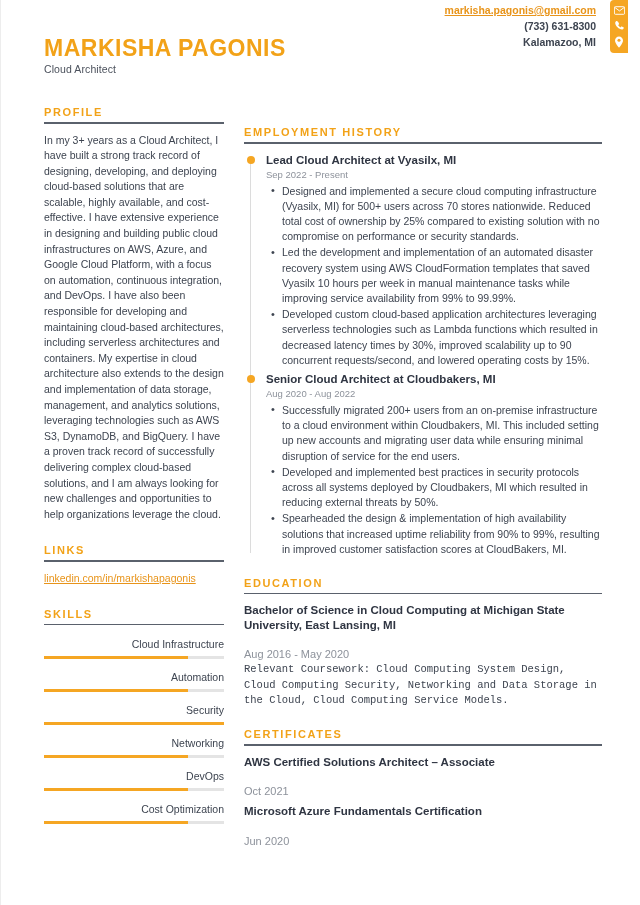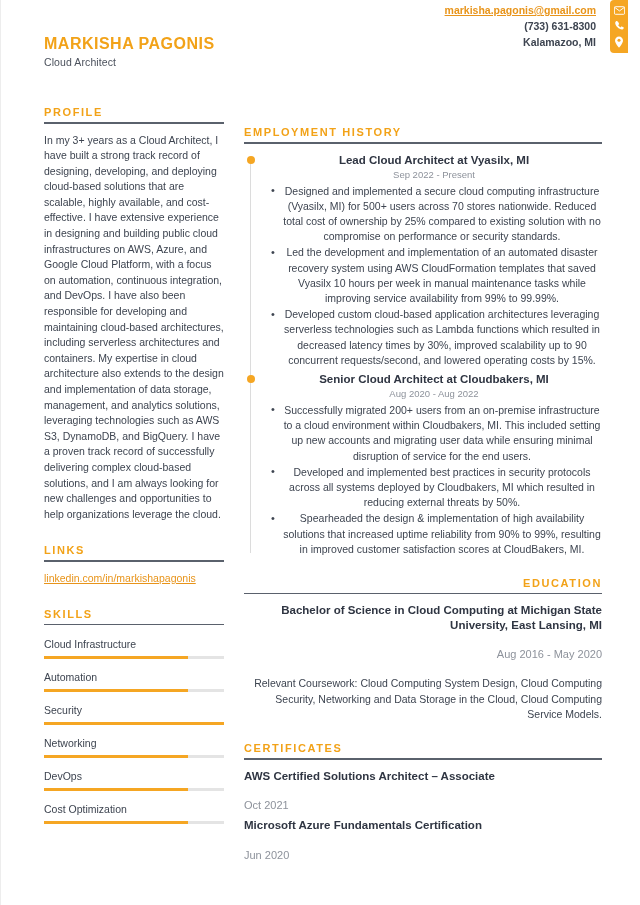--- a/index.html
+++ b/index.html
@@ -31,21 +31,21 @@
 
   
   .header {
     position: absolute;
     left: 44px;
     top: 36px;
     right: 20px;
     height: 60px;
   }
   .name {
-    font-size: 16px;
+    font-size: 23px;
     font-weight: bold;
     letter-spacing: 0.5px;
     color: #f2a218;
     line-height: 1.05;
     margin: 0;
     white-space: nowrap;
   }
   .job-title {
     font-size: 10.5px;
     color: #4b515c;
@@ -129,21 +129,21 @@
   .link-item {
     font-size: 10.5px;
     color: #e8941a;
     text-decoration: underline;
     display: block;
     line-height: 15px;
   }
 
   
   .skills-section { margin-top: 22px; }
-  .skill-row { margin-bottom: 0px; }
+  .skill-row { margin-bottom: 0px; text-align: right; }
   .skill-name {
     font-size: 10.5px;
     color: #3d4450;
     padding: 4px 0 5px 0;
     line-height: 13px;
   }
   .skill-track {
     height: 3px;
     background: #e4e4e4;
     width: 100%;
@@ -167,21 +167,20 @@
     left: 6px;
     top: 6px;
     bottom: 4px;
     width: 1px;
     background: #dcdcdc;
   }
   .job {
     position: relative;
     padding-left: 22px;
     margin-bottom: 4px;
-    text-align: center;
   }
   .job-dot {
     position: absolute;
     left: 2.5px;
     top: 3.5px;
     width: 8px;
     height: 8px;
     border-radius: 50%;
     background: #f5a623;
   }
@@ -213,40 +212,41 @@
   ul.bullets li:before {
     content: "\2022";
     position: absolute;
     left: -11px;
     top: -0.5px;
     color: #3d4450;
     font-size: 11px;
   }
 
   
-  .edu-section { margin-top: 20px; text-align: right; }
+  .edu-section { margin-top: 20px; }
   .cert-section { margin-top: 20px; }
   .entry { margin-bottom: 7px; }
   .entry-title {
     font-size: 11.5px;
     font-weight: bold;
     color: #2f3542;
     line-height: 14.5px;
   }
   .entry-date {
     font-size: 11px;
     color: #8d929b;
     margin-top: 16px;
     line-height: 12px;
   }
   .entry-desc {
     font-size: 10.5px;
     line-height: 15.2px;
     color: #3d4450;
-    margin-top: 16px;
+    margin-top: 2px;
+    font-family: Liberation Mono, monospace;
   }
 </style>
 </head>
 <body>
 
 <div class="page">
   <div class="page-edge"></div>
 
   <div class="header">
     <div class="name">MARKISHA PAGONIS</div>

